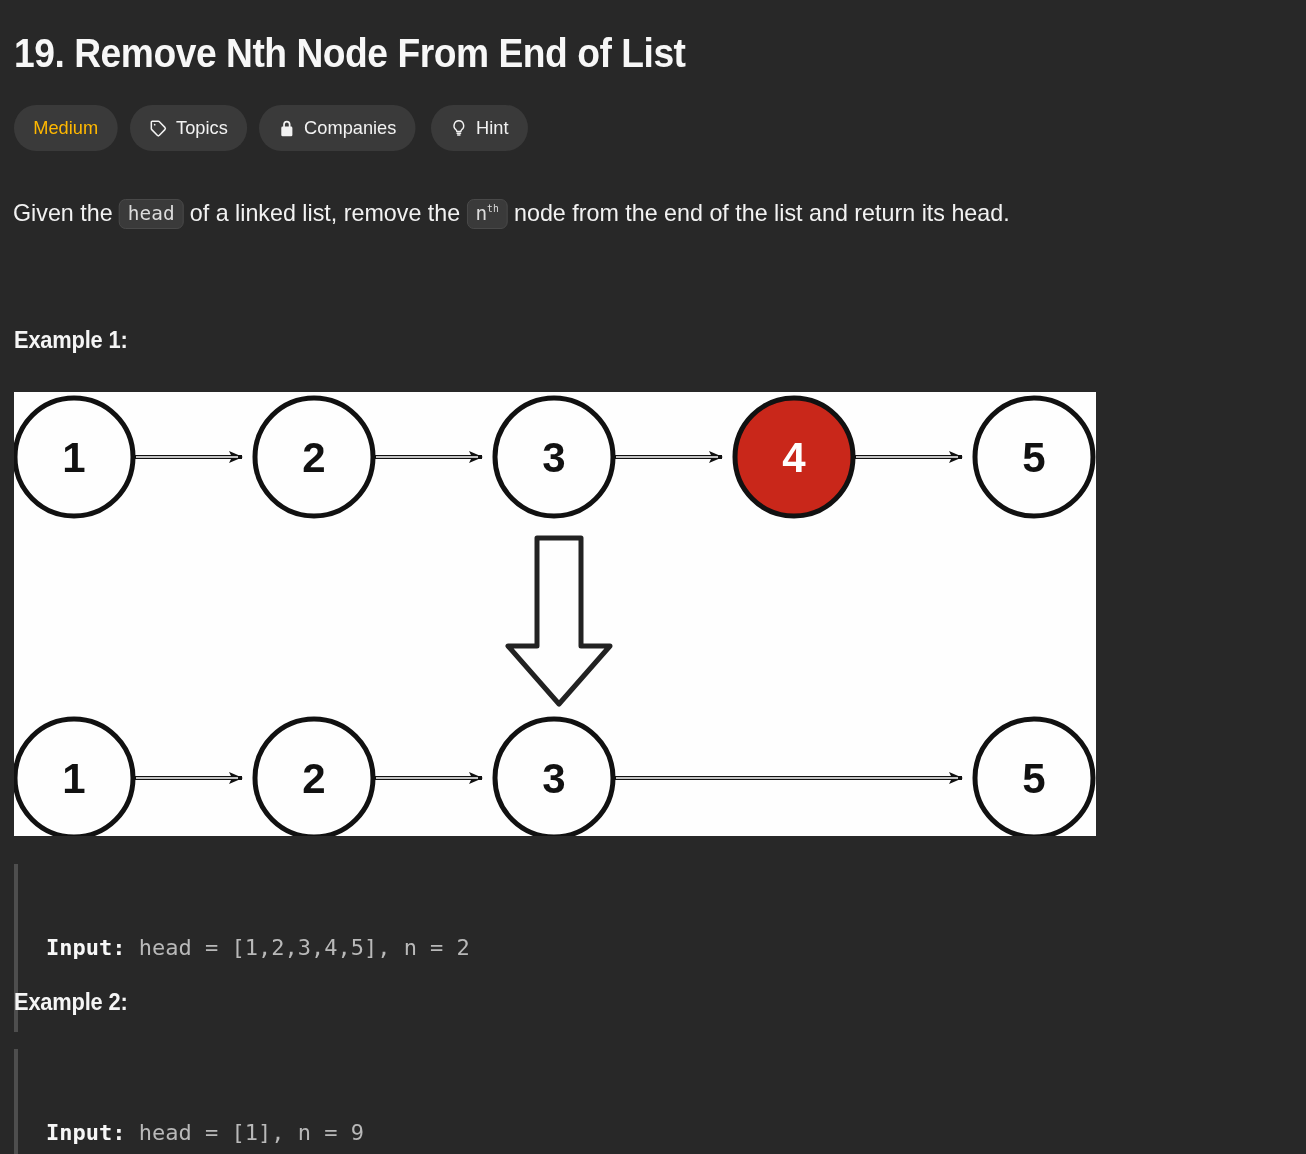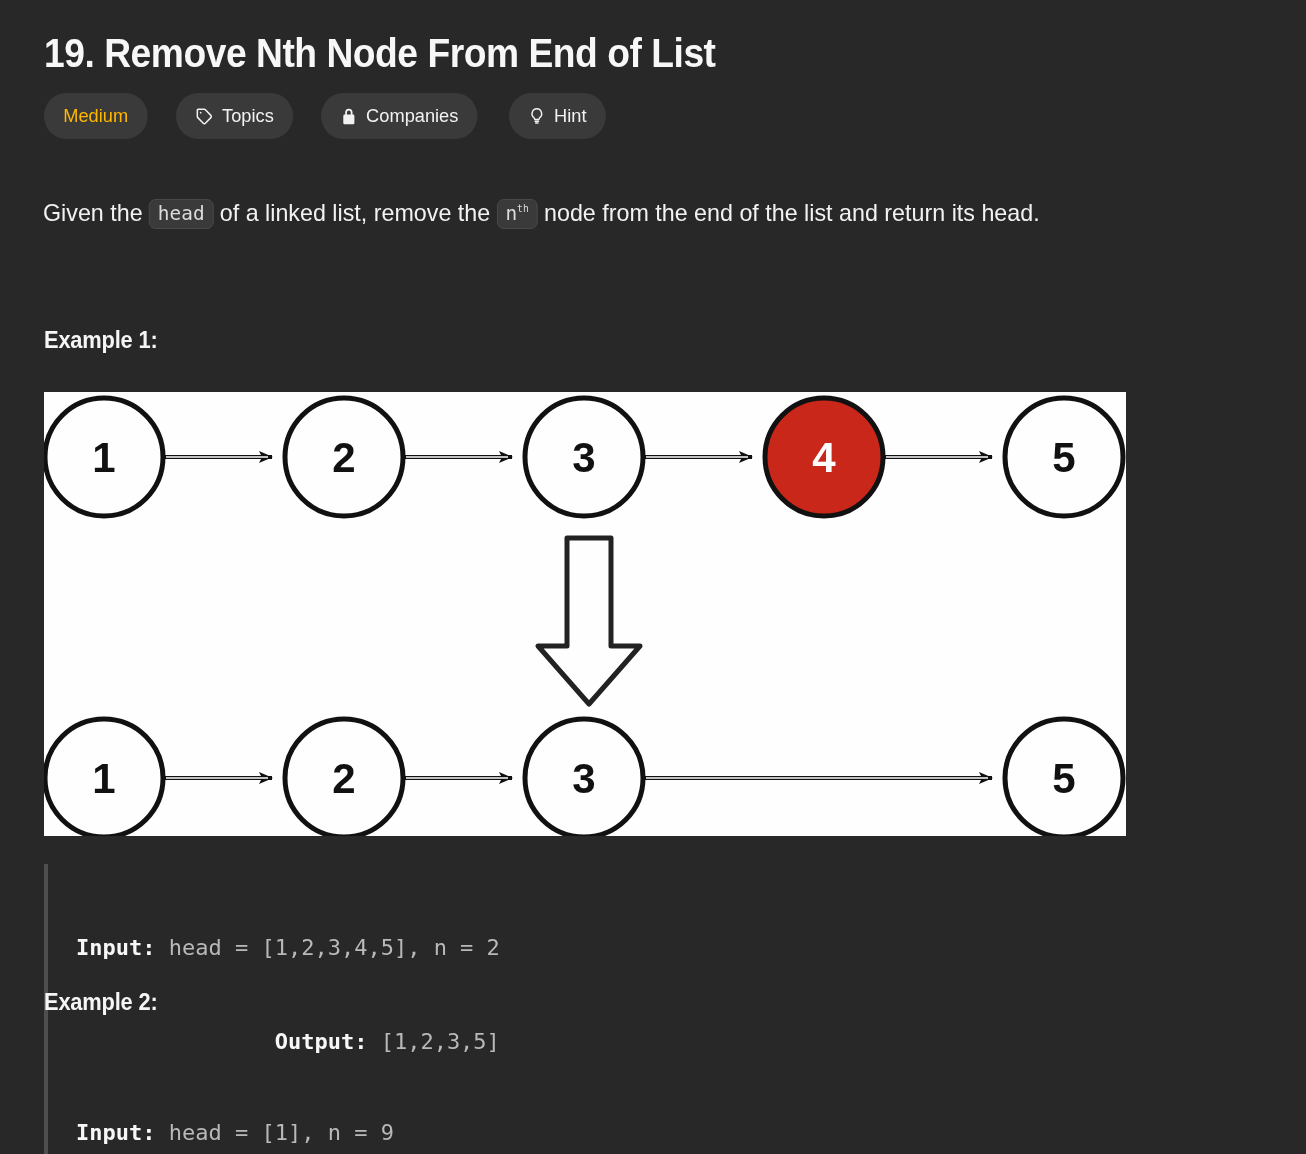--- a/index.html
+++ b/index.html
@@ -8,42 +8,42 @@
     background: #282828;
     width: 1306px; height: 1154px;
     overflow: hidden;
   }
   body {
     font-family: "Liberation Sans", sans-serif;
     color: #f5f5f5;
     -webkit-font-smoothing: antialiased;
   }
 
-  .page { position: relative; width: 1112px; height: 1154px; margin-left: 30px; }
+  .page { position: relative; width: 1112px; height: 1154px; }
 
   
   .title {
     position: absolute;
     left: 14px; top: 4px;
     font-size: 40px;
     font-weight: 700;
     letter-spacing: -0.5px;
     color: #f7f7f7;
     white-space: nowrap;
     transform: scaleX(0.93);
     transform-origin: left center;
   }
 
   
   .pill-row {
     position: absolute;
-    left: 14px; top: 93px;
+    left: 14px; top: 105px;
     display: flex;
     align-items: center;
-    gap: 24px;
+    gap: 8px;
   }
   .pill {
     display: flex;
     align-items: center;
     gap: 9px;
     height: 46px;
     padding: 0 20px;
     border-radius: 23px;
     background: #3a3a3a;
     font-size: 19px;
@@ -116,21 +116,21 @@
     padding: 6px 0 6px 28px;
     font-family: "DejaVu Sans Mono", monospace;
     font-size: 22px;
     line-height: 1.42;
     white-space: pre;
   }
   #code1 { top: 864px; }
   #code2 { top: 1049px; }
   .codeblock .k { color: #f7f7f7; font-weight: 700; }
   .codeblock .v { color: #b9b9b9; }
-  .codeblock .line { display: block; text-align: right; }
+  .codeblock .line { display: block; }
 </style>
 </head>
 <body>
 
 <div class="page">
 
   <h1 class="title">19. Remove Nth Node From End of List</h1>
 
   <div class="pill-row">
 
@@ -246,21 +246,20 @@
       </g>
       <g>
         <circle cx="1020" cy="386" r="59" fill="#fefefe" stroke="#111" stroke-width="5"></circle>
         <text x="1020" y="386" fill="#111" font-family="Liberation Sans, sans-serif" font-size="42" font-weight="700" text-anchor="middle" dominant-baseline="central">5</text>
       </g>
     </svg>
   </div>
 
   <div class="codeblock" id="code1">
     <span class="line"><span class="k">Input:</span><span class="v"> head = [1,2,3,4,5], n = 2</span></span>
-    <span class="line"><span class="k">Output:</span><span class="v"> [1,2,3,5]</span></span>
   </div>
 
   <div class="example-head" id="ex2-head">Example 2:</div>
 
   <div class="codeblock" id="code2">
     <span class="line"><span class="k">Input:</span><span class="v"> head = [1], n = 9</span></span>
     
   </div>
 
 </div>

